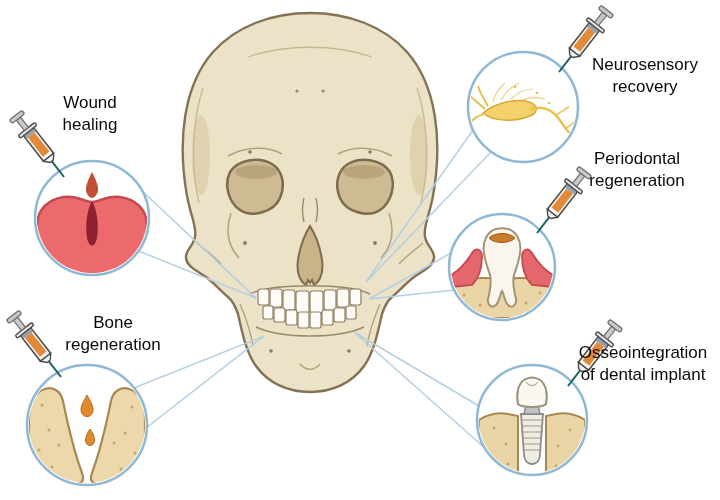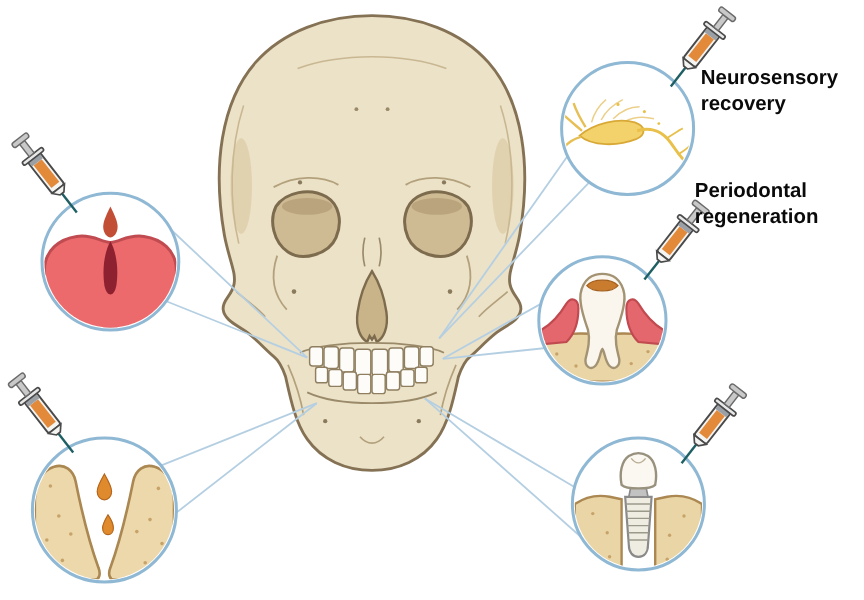--- a/index.html
+++ b/index.html
@@ -2,22 +2,22 @@
 <html><head>
 <meta charset="utf-8">
 <style>
   html,body { margin:0; padding:0; background:#ffffff; }
   .stage {
     position:relative; width:720px; height:500px; background:#ffffff;
     font-family:"Liberation Sans", sans-serif; overflow:hidden;
   }
   svg.scene { position:absolute; left:0; top:0; z-index:1; }
   .label {
-    position:absolute; z-index:2; 
-    font-size:17px; line-height:1.28; color:#0a0a0a; font-weight:700;
+    position:absolute; z-index:2; text-align:center;
+    font-size:17px; line-height:1.28; color:#0a0a0a; font-weight:400;
   }
   #label-wound  { left:48px;  top:92px;  width:84px;  }
   #label-bone   { left:57px;  top:312px; width:112px; }
   #label-neuro  { left:584px; top:54px;  width:122px; }
   #label-perio  { left:579px; top:148px; width:116px; }
   #label-osseo  { left:570px; top:342px; width:146px; }
 </style>
 </head>
 <body>
 
@@ -264,16 +264,19 @@
         <use href="#syringe"></use>
       </g>
     <g transform="translate(537,233) rotate(128)">
         <use href="#syringe"></use>
       </g>
     <g transform="translate(568,386) rotate(128)">
         <use href="#syringe"></use>
       </g>
   </svg>
 
+  <div class="label" id="label-wound">Wound healing</div>
+  <div class="label" id="label-bone">Bone regeneration</div>
   <div class="label" id="label-neuro">Neurosensory recovery</div>
   <div class="label" id="label-perio">Periodontal regeneration</div>
+  <div class="label" id="label-osseo">Osseointegration of dental implant</div>
 
 </div>
 
 </body></html>

